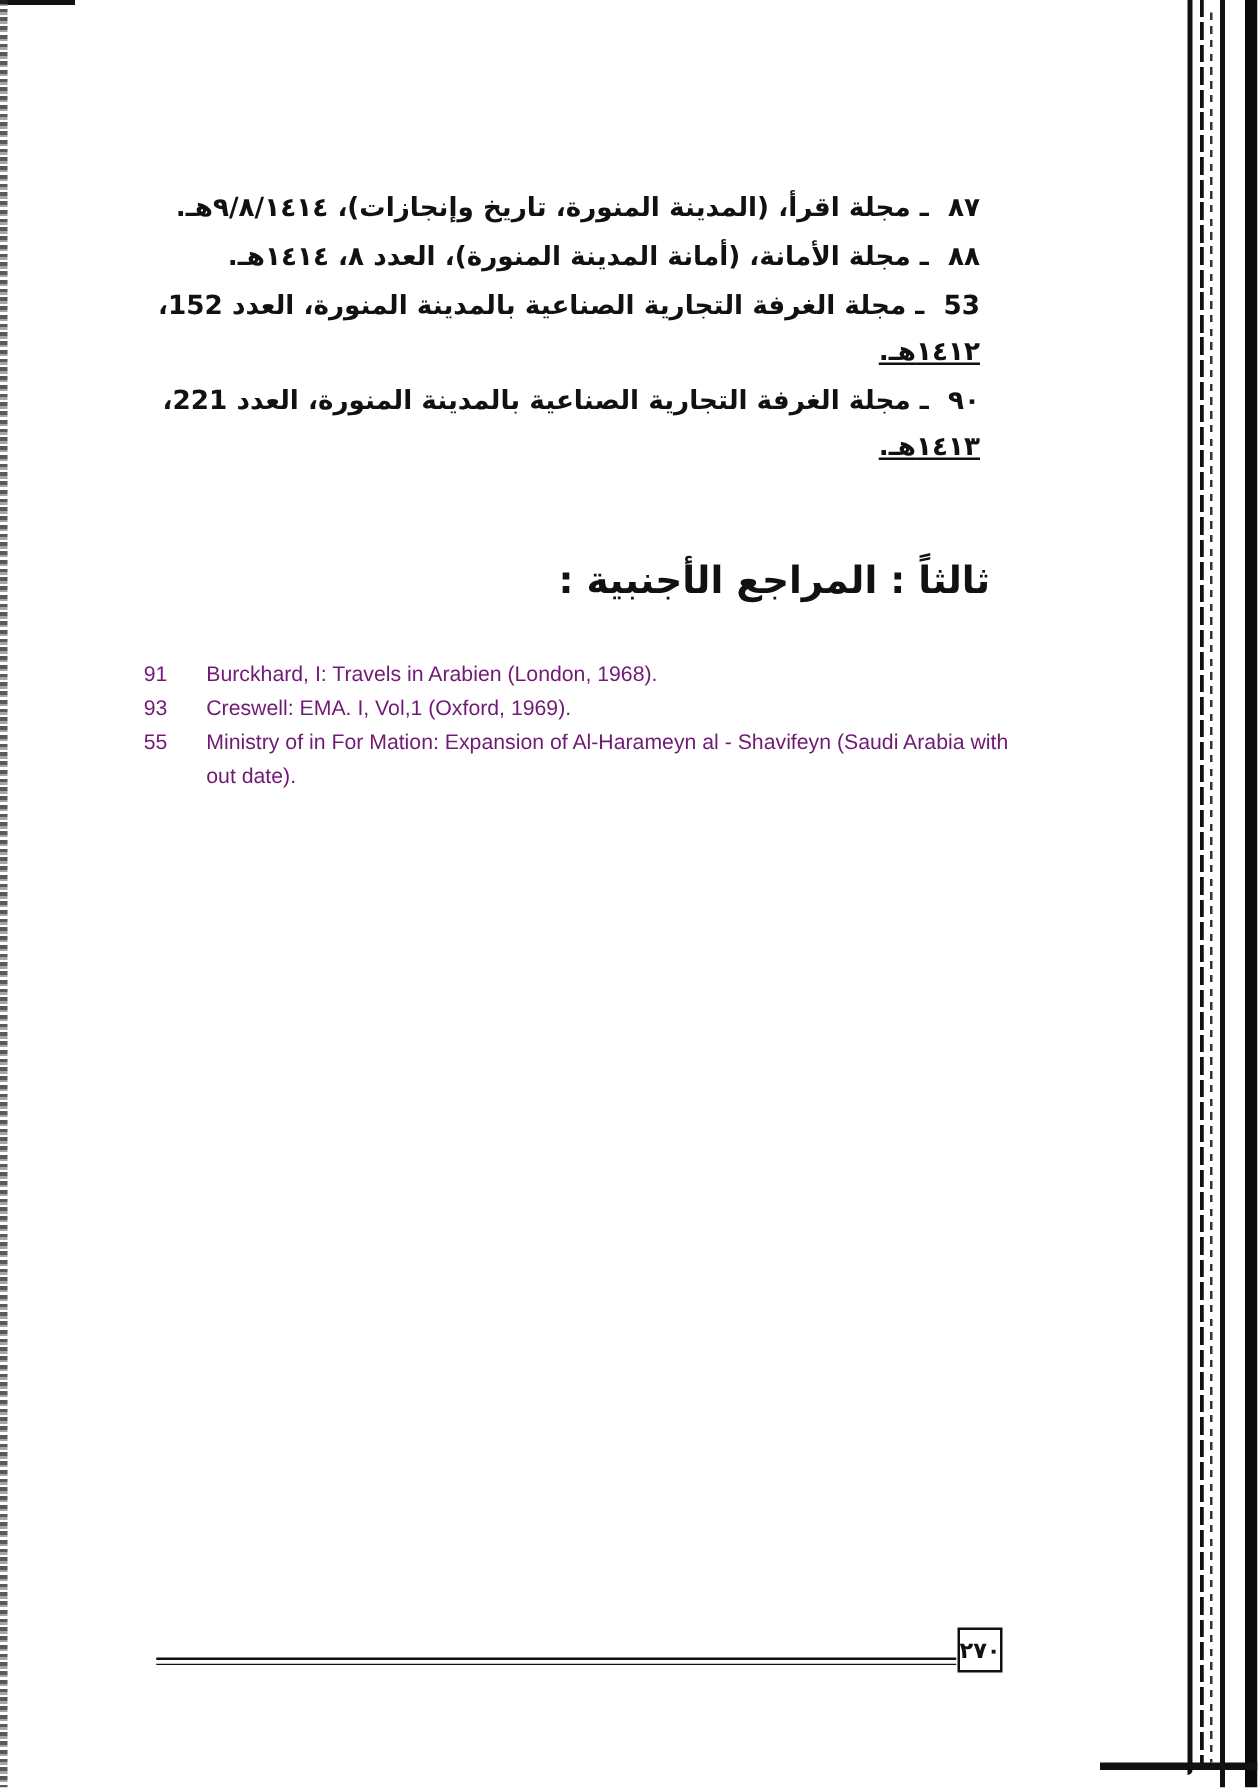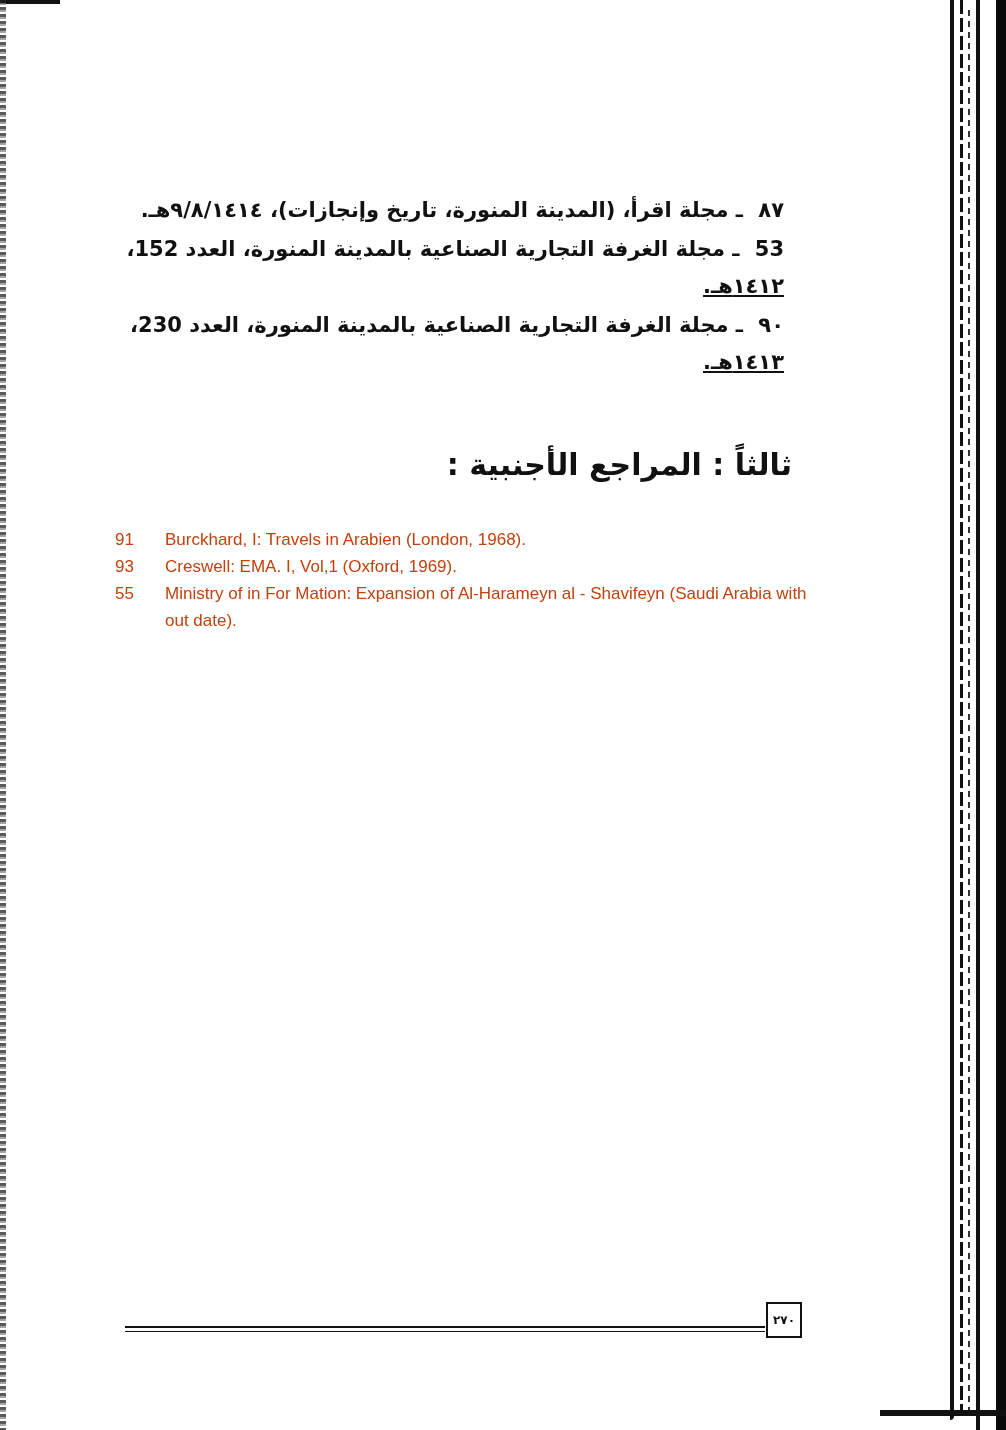--- a/index.html
+++ b/index.html
@@ -24,50 +24,50 @@
   .edge-right .b2 { position: absolute; left: 14px; top: 0; width: 3px; height: 1415px; background: repeating-linear-gradient(180deg,#111 0 14px,#fff 14px 18px); }
   .edge-right .b3 { position: absolute; left: 22px; top: 10px; width: 2px; height: 1400px; background: repeating-linear-gradient(180deg,#333 0 6px,#fff 6px 11px); }
   .edge-right .b4 { position: absolute; left: 30px; top: 0; width: 4px; height: 1430px; background: #111; }
   .edge-right .b5 { position: absolute; left: 50px; top: 0; width: 10px; height: 1430px; background: #0a0a0a; }
   .edge-bottom { position: absolute; left: 880px; top: 1410px; width: 126px; height: 6px; background: #111; }
 
   
   .ar-list {
     position: absolute; right: 222px; top: 148px; width: 660px;
     direction: rtl; text-align: right;
-    font-family: "DejaVu Sans", sans-serif; font-size: 21px; font-weight: bold; margin-top: 44px;
+    font-family: "DejaVu Sans", sans-serif; font-size: 21px; font-weight: bold;
   }
   .ar-item { line-height: 37px; margin-bottom: 2px; }
   .ar-item .num { margin-left: 8px; }
   .ar-item .cont { display: block; padding-right: 0; text-decoration: underline; }
 
   .ar-heading {
     position: absolute; right: 214px; top: 447px;
     direction: rtl; font-size: 30px; font-weight: bold;
     font-family: "DejaVu Sans", sans-serif; letter-spacing: 1px;
   }
 
   
   .en-list {
     position: absolute; left: 115px; top: 526px; width: 700px;
-    font-family: "Liberation Sans", sans-serif; font-size: 17px; color: #c2410c;
+    font-family: "Liberation Sans", sans-serif; font-size: 17px; color: #701a75;
   }
   .en-item { display: flex; line-height: 27px; }
   .en-item .num { width: 50px; flex: none; }
   .en-item .txt { flex: 1; }
 
   
   .footer-rule {
     position: absolute; left: 125px; top: 1326px; width: 640px; height: 3px;
     border-top: 2px solid #111; border-bottom: 1px solid #111;
   }
   .page-box {
     position: absolute; left: 766px; top: 1302px; width: 32px; height: 32px;
     border: 2px solid #111; display: flex; align-items: center; justify-content: center;
-    font-size: 12px; font-weight: bold; font-family: "DejaVu Sans", sans-serif;
+    font-size: 18px; font-weight: bold; font-family: "DejaVu Sans", sans-serif;
   }
 </style>
 </head>
 <body>
 
 <div class="edge-top"></div>
 <div class="edge-left"></div>
 <div class="edge-right">
   <div class="b1"></div>
     <div class="b2"></div>
@@ -75,25 +75,28 @@
     <div class="b4"></div>
     <div class="b5"></div>
 </div>
 <div class="edge-bottom"></div>
 
 <div class="ar-list">
   <div class="ar-item">
     <span class="num">٨٧</span><span> ـ </span><span>مجلة اقرأ، (المدينة المنورة، تاريخ وإنجازات)، ٩/٨/١٤١٤هـ.</span>
   </div>
   <div class="ar-item">
+    <span class="num">٨٨</span><span> ـ </span><span>مجلة الأمانة، (أمانة المدينة المنورة)، العدد ٨، ١٤١٤هـ.</span>
+  </div>
+  <div class="ar-item">
     <span class="num">53</span><span> ـ </span><span>مجلة الغرفة التجارية الصناعية بالمدينة المنورة، العدد 152،</span>
     <span class="cont">١٤١٢هـ.</span>
   </div>
   <div class="ar-item">
-    <span class="num">٩٠</span><span> ـ </span><span>مجلة الغرفة التجارية الصناعية بالمدينة المنورة، العدد 230،</span>
+    <span class="num">٩٠</span><span> ـ </span><span>مجلة الغرفة التجارية الصناعية بالمدينة المنورة، العدد 221،</span>
     <span class="cont">١٤١٣هـ.</span>
   </div>
 </div>
 
 <div class="ar-heading">ثالثاً : المراجع الأجنبية :</div>
 
 <div class="en-list">
   <div class="en-item">
     <span class="num">91</span>
     <span class="txt">Burckhard, I: Travels in Arabien (London, 1968).</span>

